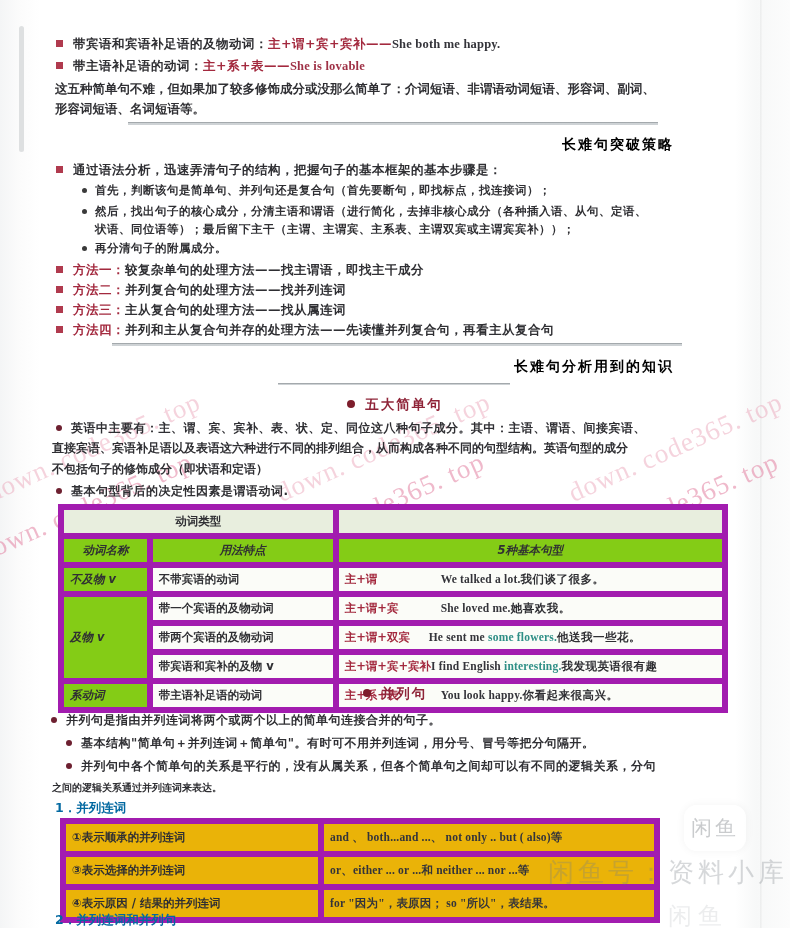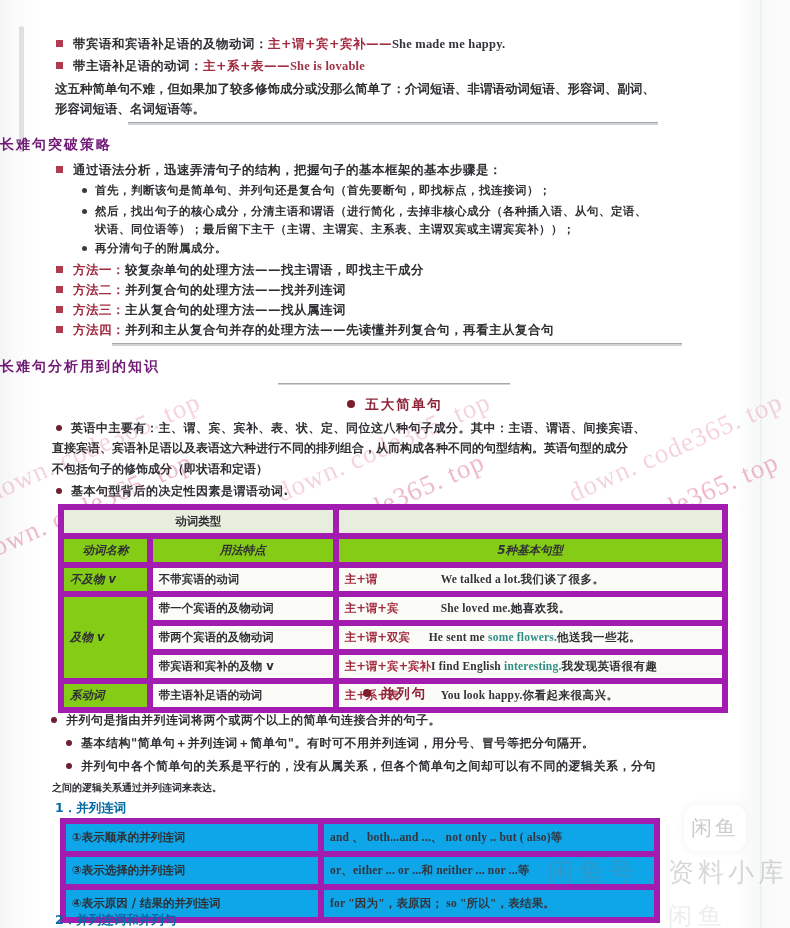--- a/index.html
+++ b/index.html
@@ -104,24 +104,24 @@
     color: #34343a;
     letter-spacing: .2px;
   }
   .red { color: #a3293e; }
   .redish { color: #9f3146; }
 
   
   .sect-title {
     position: absolute;
     width: 674px;
-    text-align: left;
-    font-family: "DejaVu Sans", "Liberation Sans", sans-serif;
-    font-weight: bold;
-    color: #701a75;
+    text-align: right;
+    font-family: "DejaVu Sans", "Liberation Sans", sans-serif;
+    font-weight: bold;
+    color: #000000;
     font-size: 14px;
     letter-spacing: 2px;
   }
   .rule {
     position: absolute;
     height: 3px;
     background: linear-gradient(to bottom, #9aa0a4 0%, #9aa0a4 45%, #c9ced1 46%, #c9ced1 100%);
     opacity: .9;
   }
   .sub-head {
@@ -162,21 +162,21 @@
   .t1 { width: 670px; }
   .t1 td, .t1 th { height: 19px; }
   .cell-green { background: #e8eede; }
   .cell-green2 { background: #84cc16; font-style: italic; }
   .cell-white { background: #fbfcf8; }
   .ctr { text-align: center !important; }
   .struct { display:inline-block; min-width: 96px; }
   .hl-teal { color:#2f8f86; }
 
   .t2 { width: 600px; }
-  .t2 td { height: 23px; background: #0ea5e9; }
+  .t2 td { height: 23px; background: #eab308; }
   .t2 .c1 { width: 240px; }
 
   .numhead {
     position: absolute;
     font-family: "DejaVu Sans", "Liberation Sans", sans-serif;
     font-weight: bold;
     font-size: 12.5px;
     color: #0369a1;
   }
 
@@ -240,21 +240,21 @@
   <div class="wm wm-soft" style="left:-22px; top:432px;">down. code365. top</div>
   <div class="wm" style="left:-30px; top:492px;">down. code365. top</div>
   <div class="wm wm-soft" style="left:268px; top:432px;">down. code365. top</div>
   <div class="wm" style="left:262px; top:492px;">down. code365. top</div>
   <div class="wm wm-soft" style="left:560px; top:432px;">down. code365. top</div>
   <div class="wm" style="left:556px; top:492px;">down. code365. top</div>
 
   <div class="content blur">
 
     <div class="li" style="left:56px; top:36px;">
-      <span class="bullet-sq"></span><span class="cn">带宾语和宾语补足语的及物动词：</span><span class="cn red">主+谓+宾+宾补——</span><span class="en">She made me happy.</span>
+      <span class="bullet-sq"></span><span class="cn">带宾语和宾语补足语的及物动词：</span><span class="cn red">主+谓+宾+宾补——</span><span class="en">She both me happy.</span>
     </div>
     <div class="li" style="left:56px; top:58px;">
       <span class="bullet-sq"></span><span class="cn">带主语补足语的动词：</span><span class="cn red">主+系+表——</span><span class="en redish">She is lovable</span>
     </div>
 
     <div class="para" style="left:55px; top:80px;">这五种简单句不难，但如果加了较多修饰成分或没那么简单了：介词短语、非谓语动词短语、形容词、副词、</div>
     <div class="para" style="left:55px; top:100px;">形容词短语、名词短语等。</div>
 
     <div class="rule" style="left:128px; top:122px; width:530px;"></div>
     <div class="sect-title" style="top:136px;">长难句突破策略</div>

